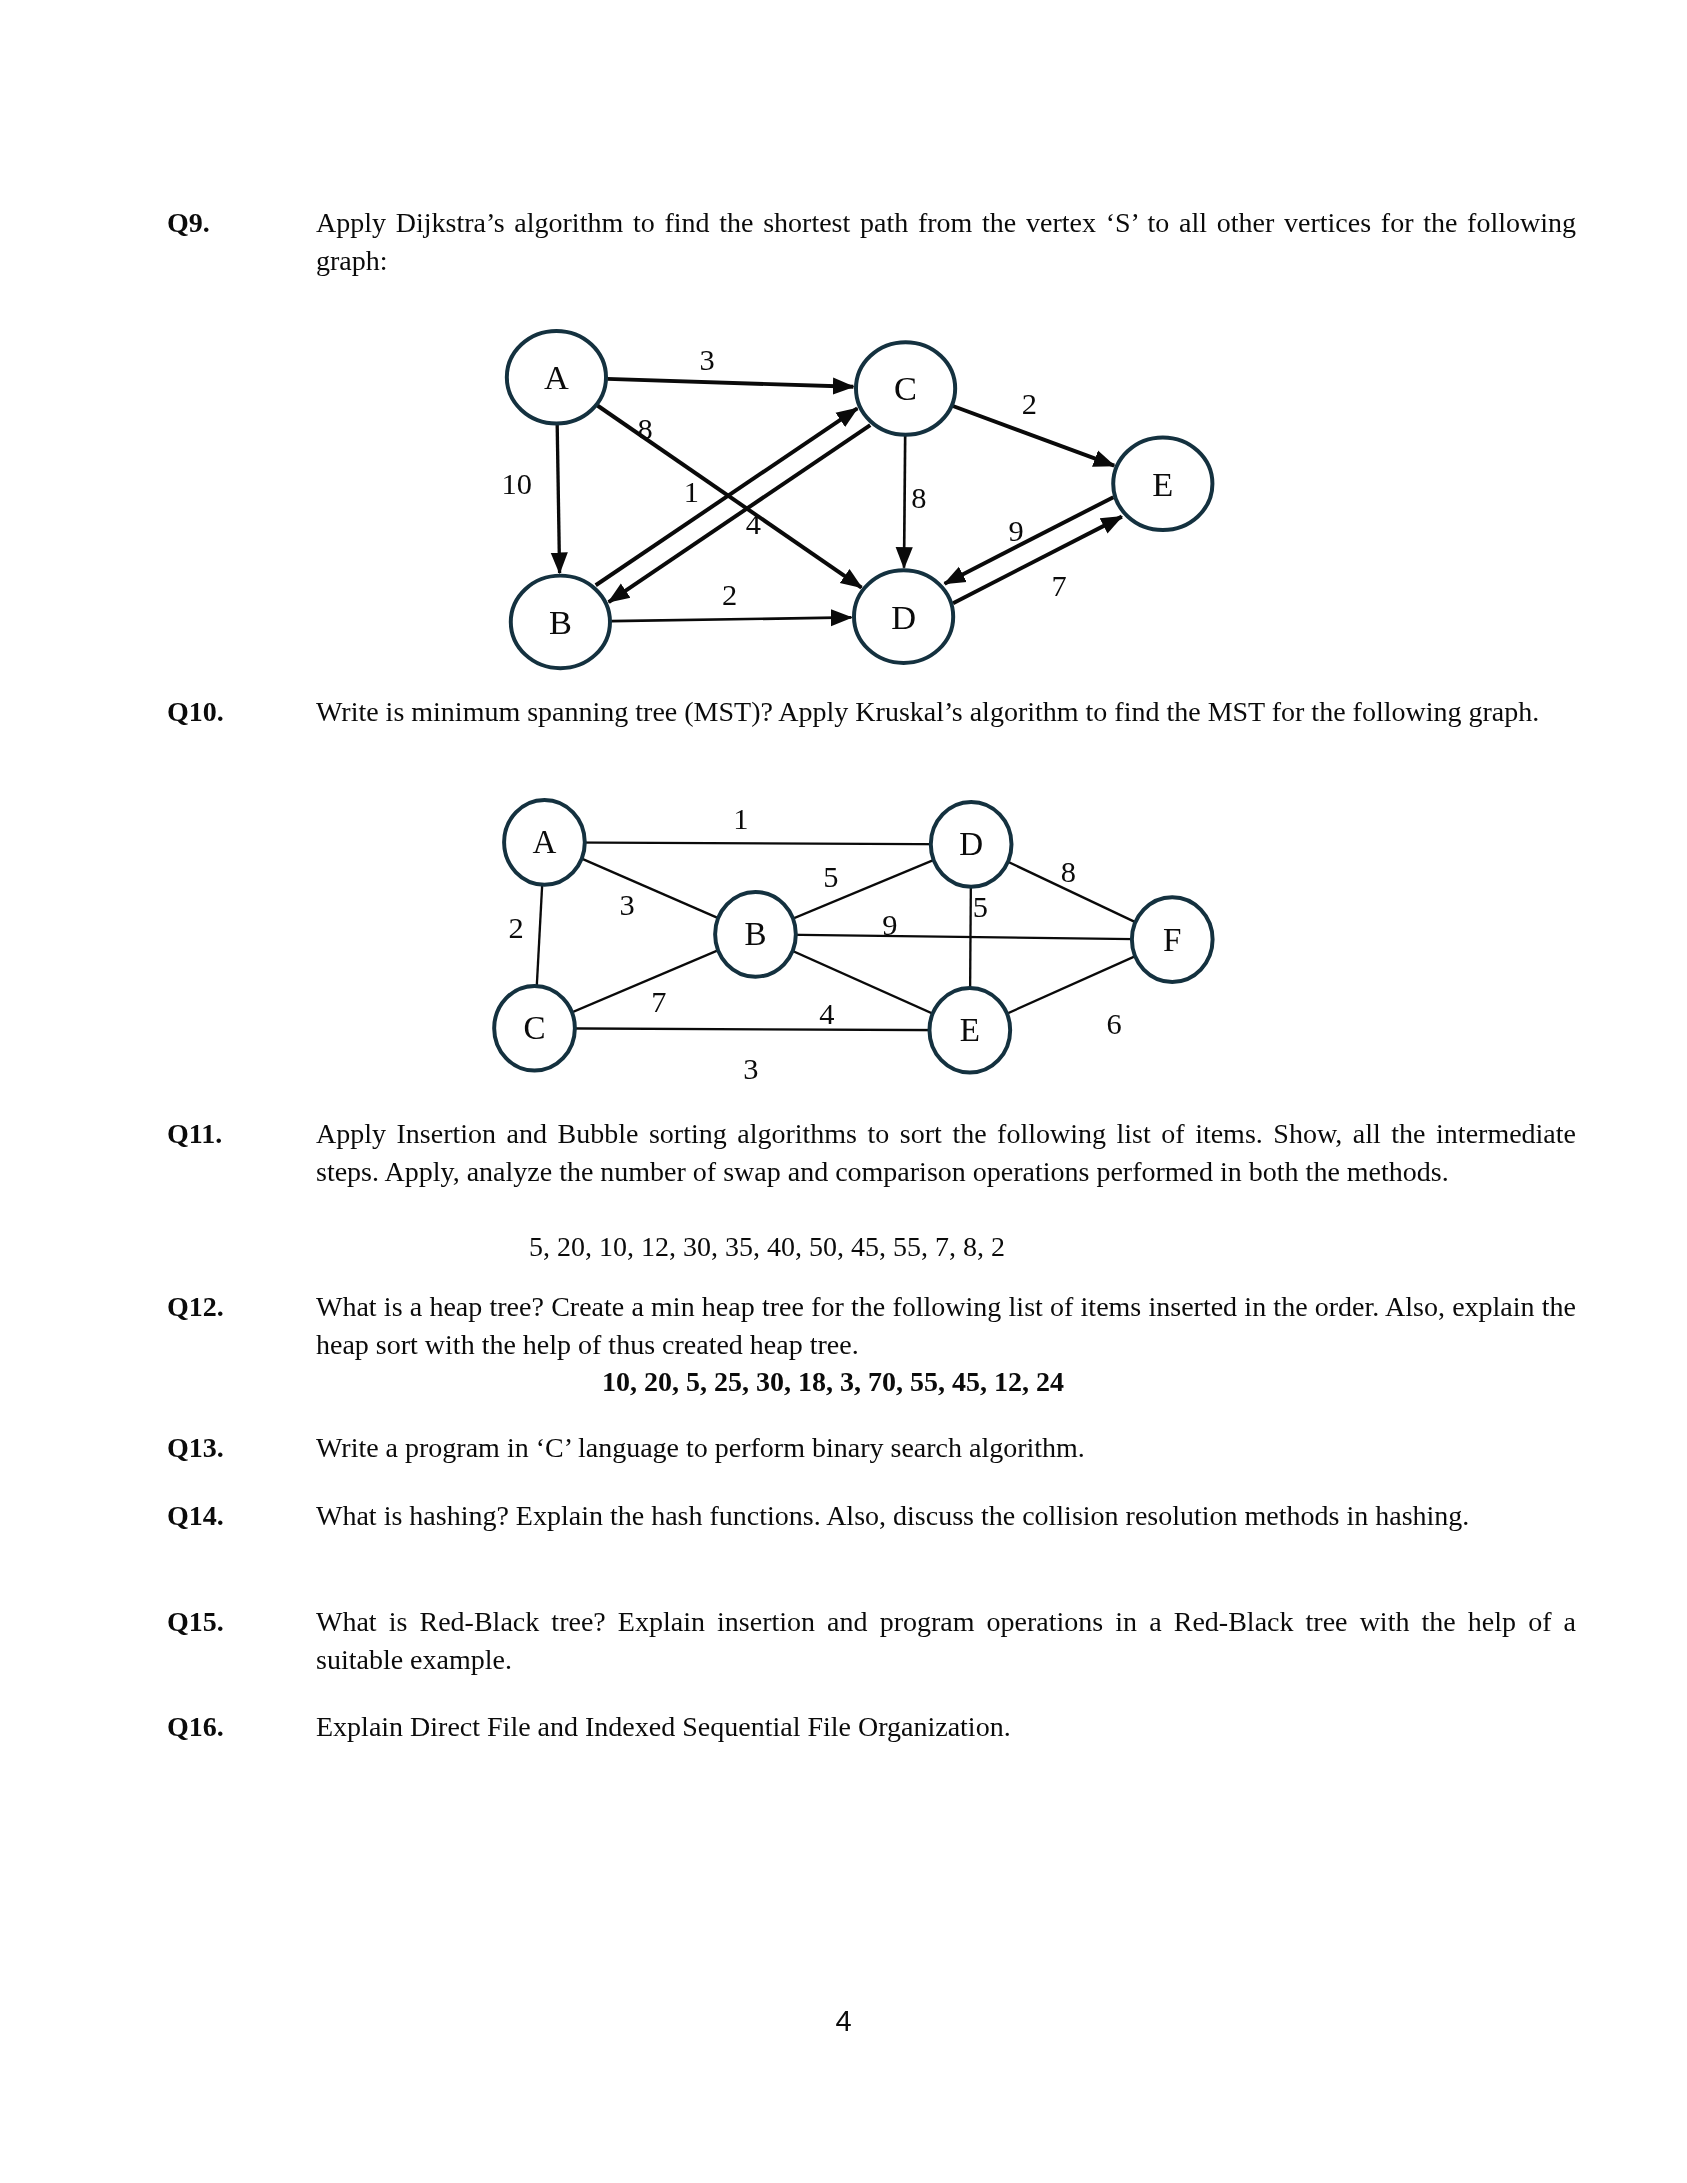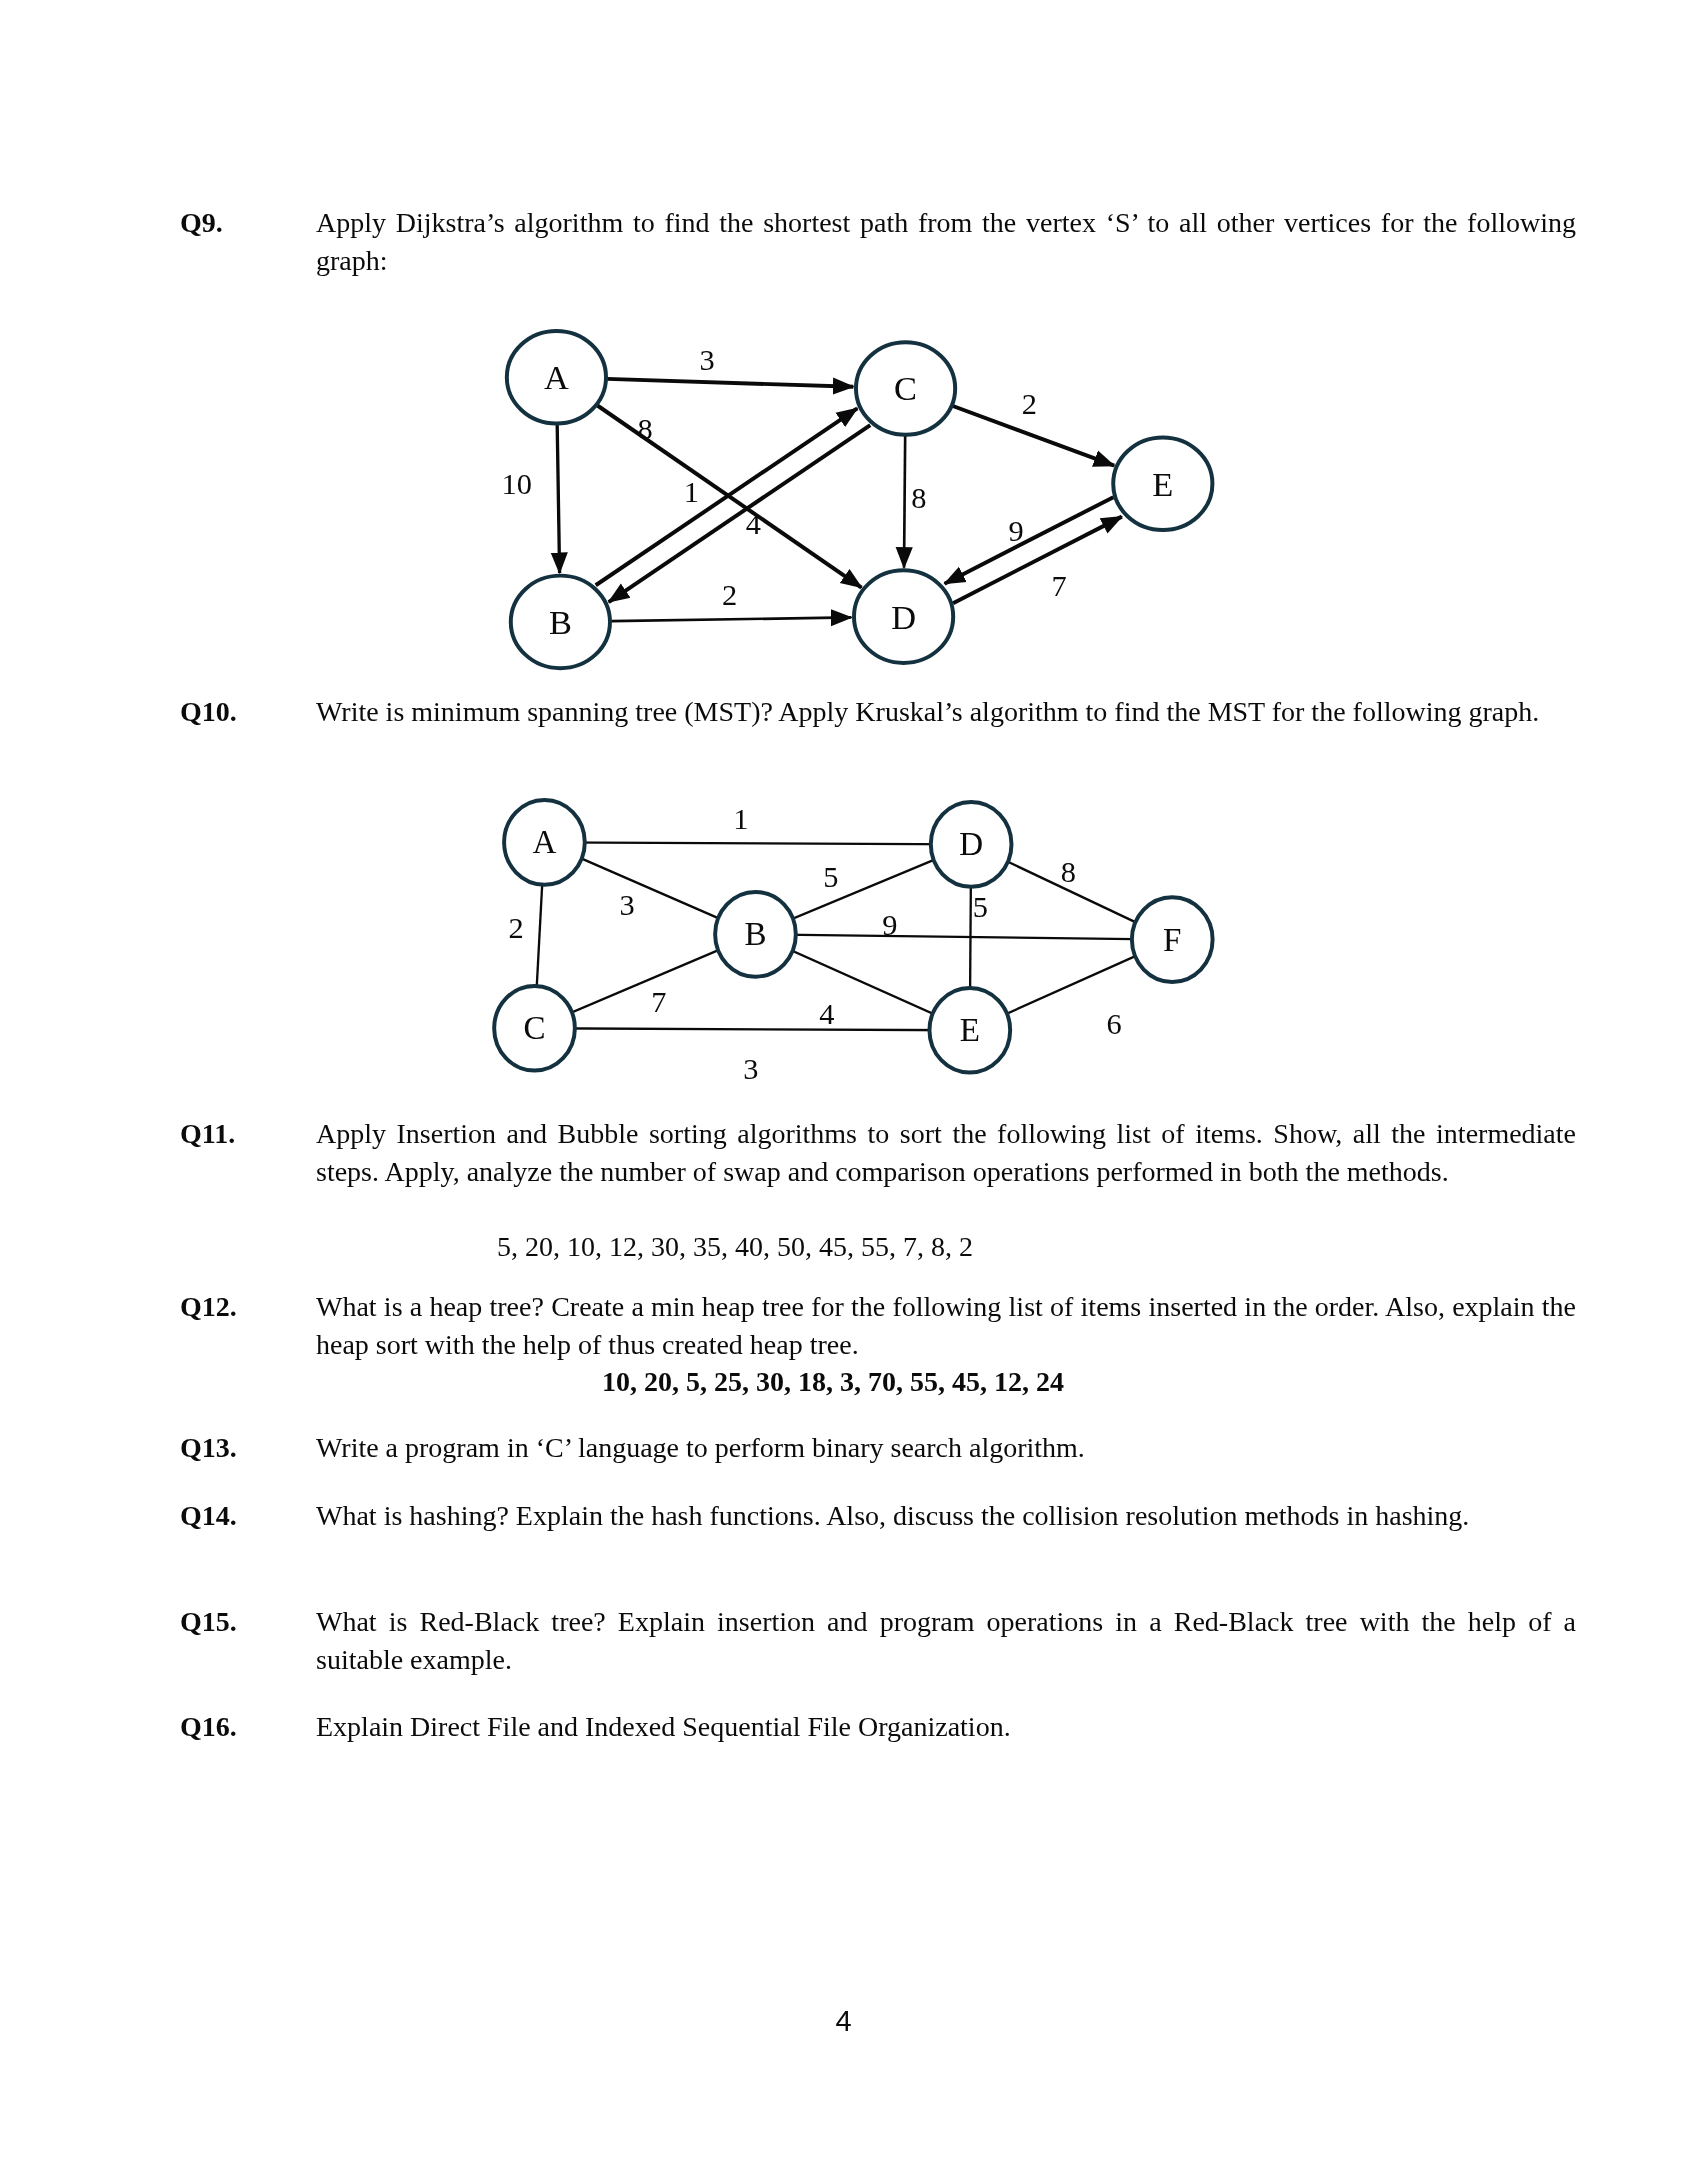--- a/index.html
+++ b/index.html
@@ -8,39 +8,39 @@
     width:1687px;
     height:2183px;
     background:#ffffff;
     font-family:"Liberation Serif", serif;
     color:#0b0b0b;
     overflow:hidden;
   }
   .question{position:absolute;left:0;width:1687px;height:0;overflow:visible;}
   .qlabel{
     position:absolute;left:167px;top:0;
-    font-weight:bold;font-size:28px;line-height:38px;white-space:nowrap;margin-left:13px;
+    font-weight:bold;font-size:28px;line-height:38px;white-space:nowrap;
   }
   .qbody{
     position:absolute;left:275px;top:0;width:1260px;
     font-size:28px;line-height:38px;text-align:justify;margin-left:41px;
   }
   .qlist{
     position:absolute;top:0;
     font-size:28px;line-height:38px;white-space:nowrap;
   }
   .q9{top:204px}
   .q10{top:693px}
   .q11{top:1115px}
   .q12{top:1288px}
   .q13{top:1429px}
   .q14{top:1497px}
   .q15{top:1603px}
   .q16{top:1708px}
-  .q11 .qlist{left:497px;top:113px;}
+  .q11 .qlist{left:529px;top:113px;}
   .q12 .qlist{left:602px;top:75px;font-weight:bold;}
   .graph-svg{position:absolute;}
   #graph-q9{left:457px;top:284px;width:794px;height:410px;}
   #graph-q10{left:463px;top:761px;width:794px;height:344px;}
   .graph-svg text{font-family:"Liberation Serif", serif;}
   .page-number{
     position:absolute;top:2005px;left:0;width:1687px;
     text-align:center;
     font-family:"Liberation Sans", sans-serif;
     font-size:29px;

